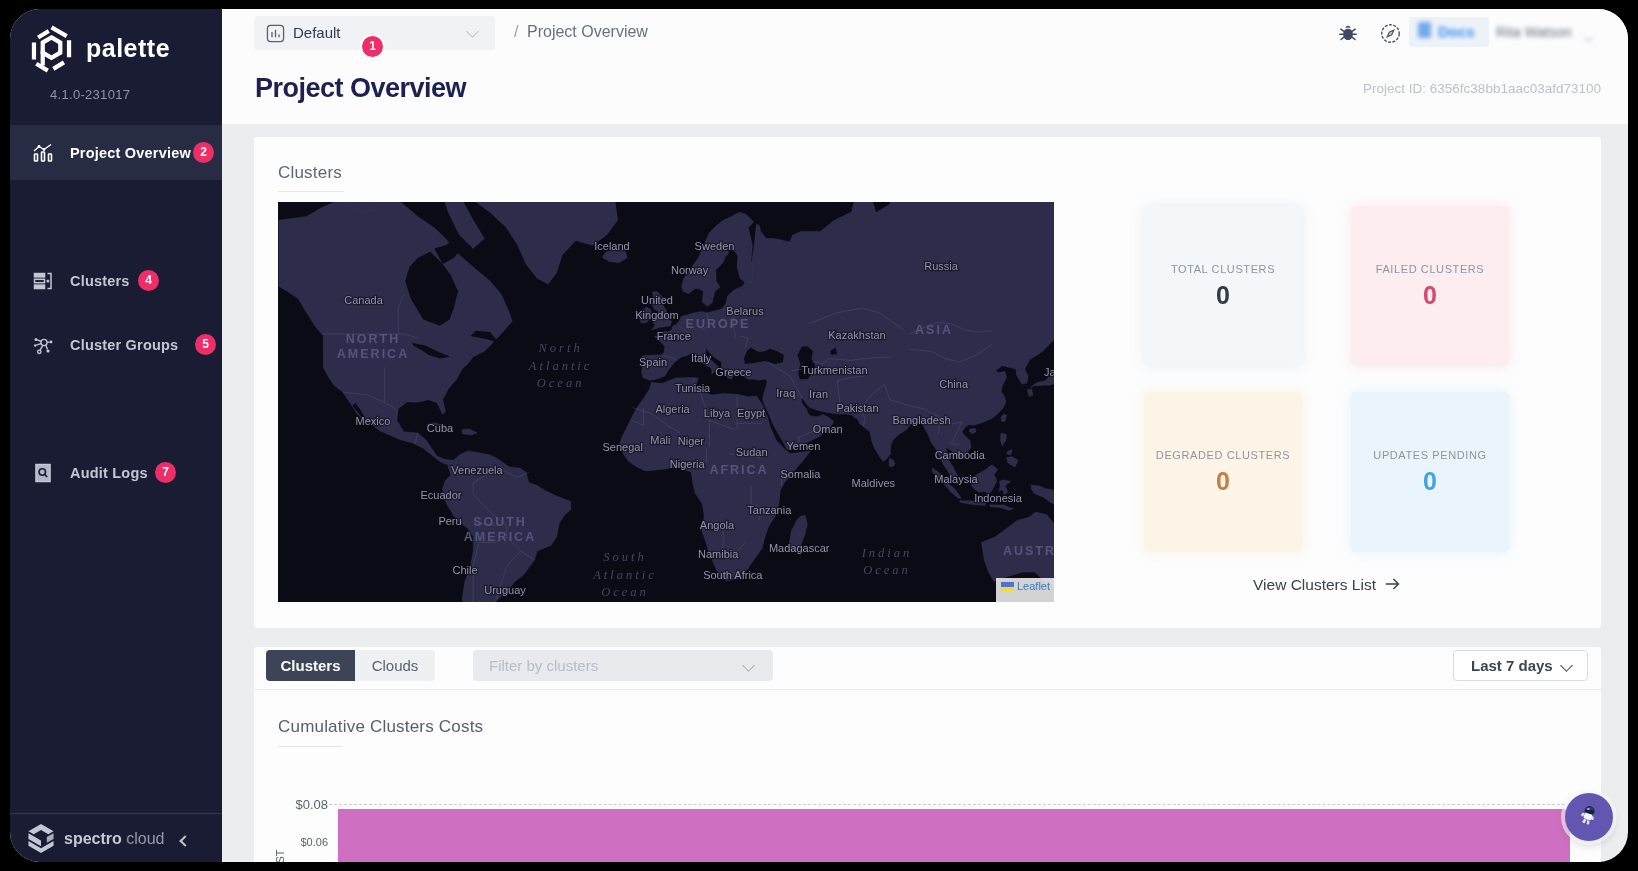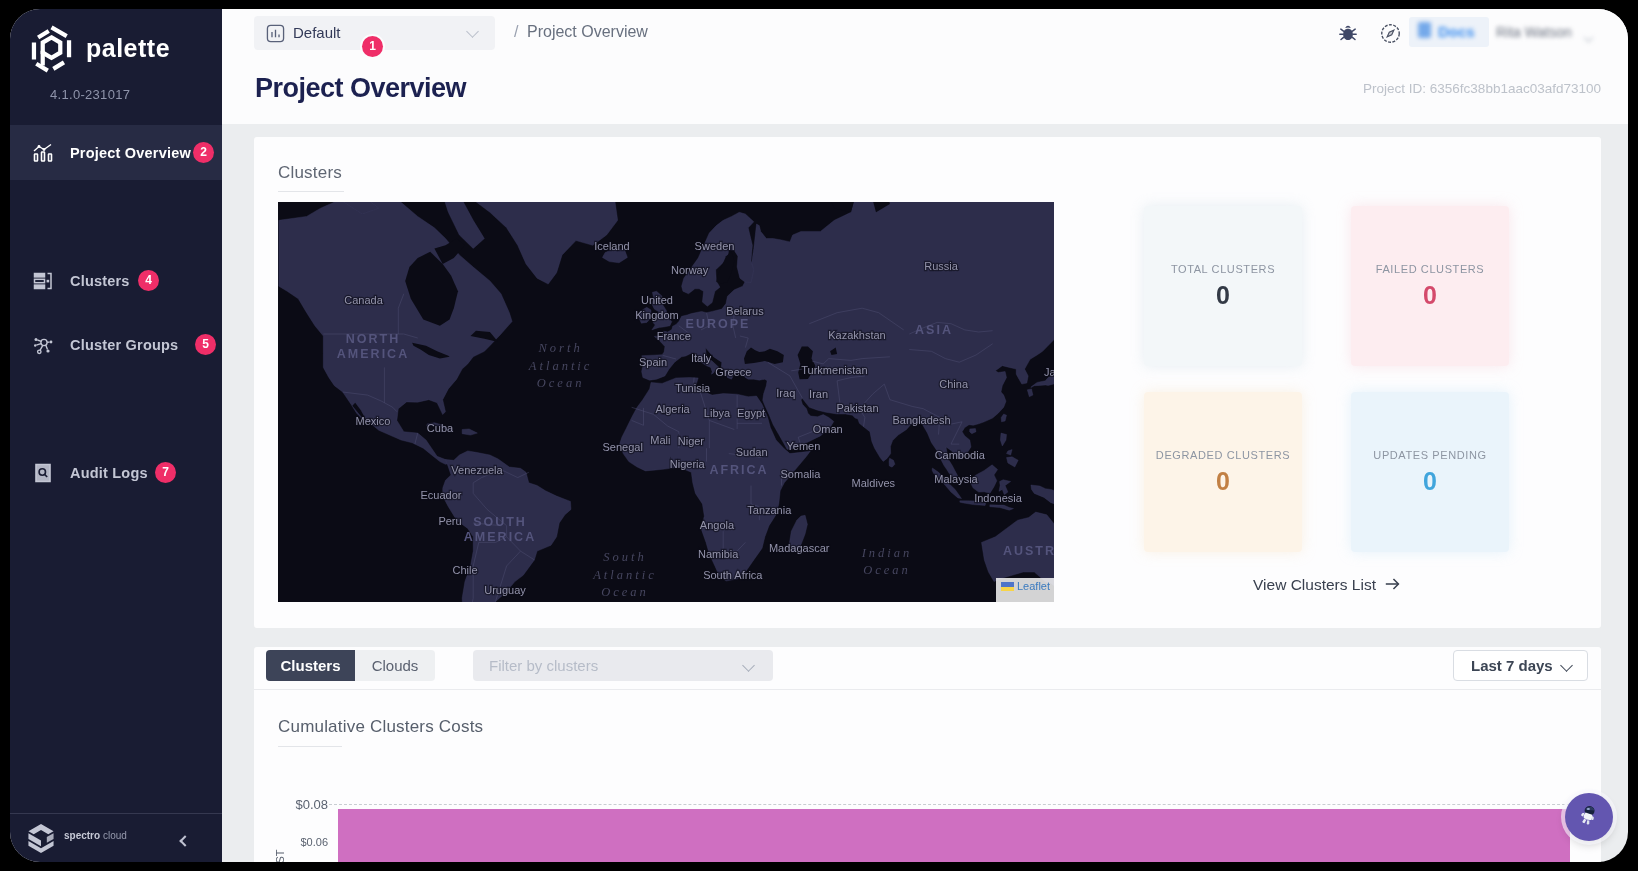--- a/index.html
+++ b/index.html
@@ -117,21 +117,21 @@
   <div class="sbfoot"></div>
   <svg viewBox="0 0 34 30" width="34" height="29" style="position:absolute;left:24px;top:824px;">
         <g fill="#c3c6d4">
           <path d="M17 0 L30 7.5 L24.5 10.6 L17 6.3 L9.5 10.6 L4 7.5 Z"></path>
           <path d="M4 9.5 L17 17 L17 23 L4 15.5 Z"></path>
           <path d="M30 9.5 L30 15.5 L23 19.5 L23 13.5 Z" opacity="0.85"></path>
           <path d="M4 17.5 L4 22.5 L17 30 L30 22.5 L30 17.5 L17 25 Z"></path>
           <path d="M11 13.2 L17 16.6 L17 10.5 Z" opacity="0"></path>
         </g>
       </svg>
-  <div class="abs" style="left:64px;top:830px;font-size:10px;"><span style="color:#c6c9d6;font-weight:bold;">spectro</span><span style="color:#9599ac;"> cloud</span></div>
+  <div class="abs" style="left:64px;top:830px;font-size:16px;"><span style="color:#c6c9d6;font-weight:bold;">spectro</span><span style="color:#9599ac;"> cloud</span></div>
   <div class="abs" style="left:181px;top:831px;color:#c0c3d2;font-size:15px;"><span class="chev" style="transform:rotate(135deg);width:8px;height:8px;border-width:2px;"></span></div>
 
   <div class="hdr"></div>
   <div class="selbox">
         <svg viewBox="0 0 20 20" width="19" height="19" style="position:absolute;left:12px;top:8px;">
           <g stroke="#596179" stroke-width="1.4" fill="none">
             <rect x="1.5" y="1.5" width="17" height="17" rx="3.5"></rect>
             <line x1="6.3" y1="14" x2="6.3" y2="8.5"></line>
             <line x1="10" y1="14" x2="10" y2="6"></line>
             <line x1="13.7" y1="14" x2="13.7" y2="11"></line>

